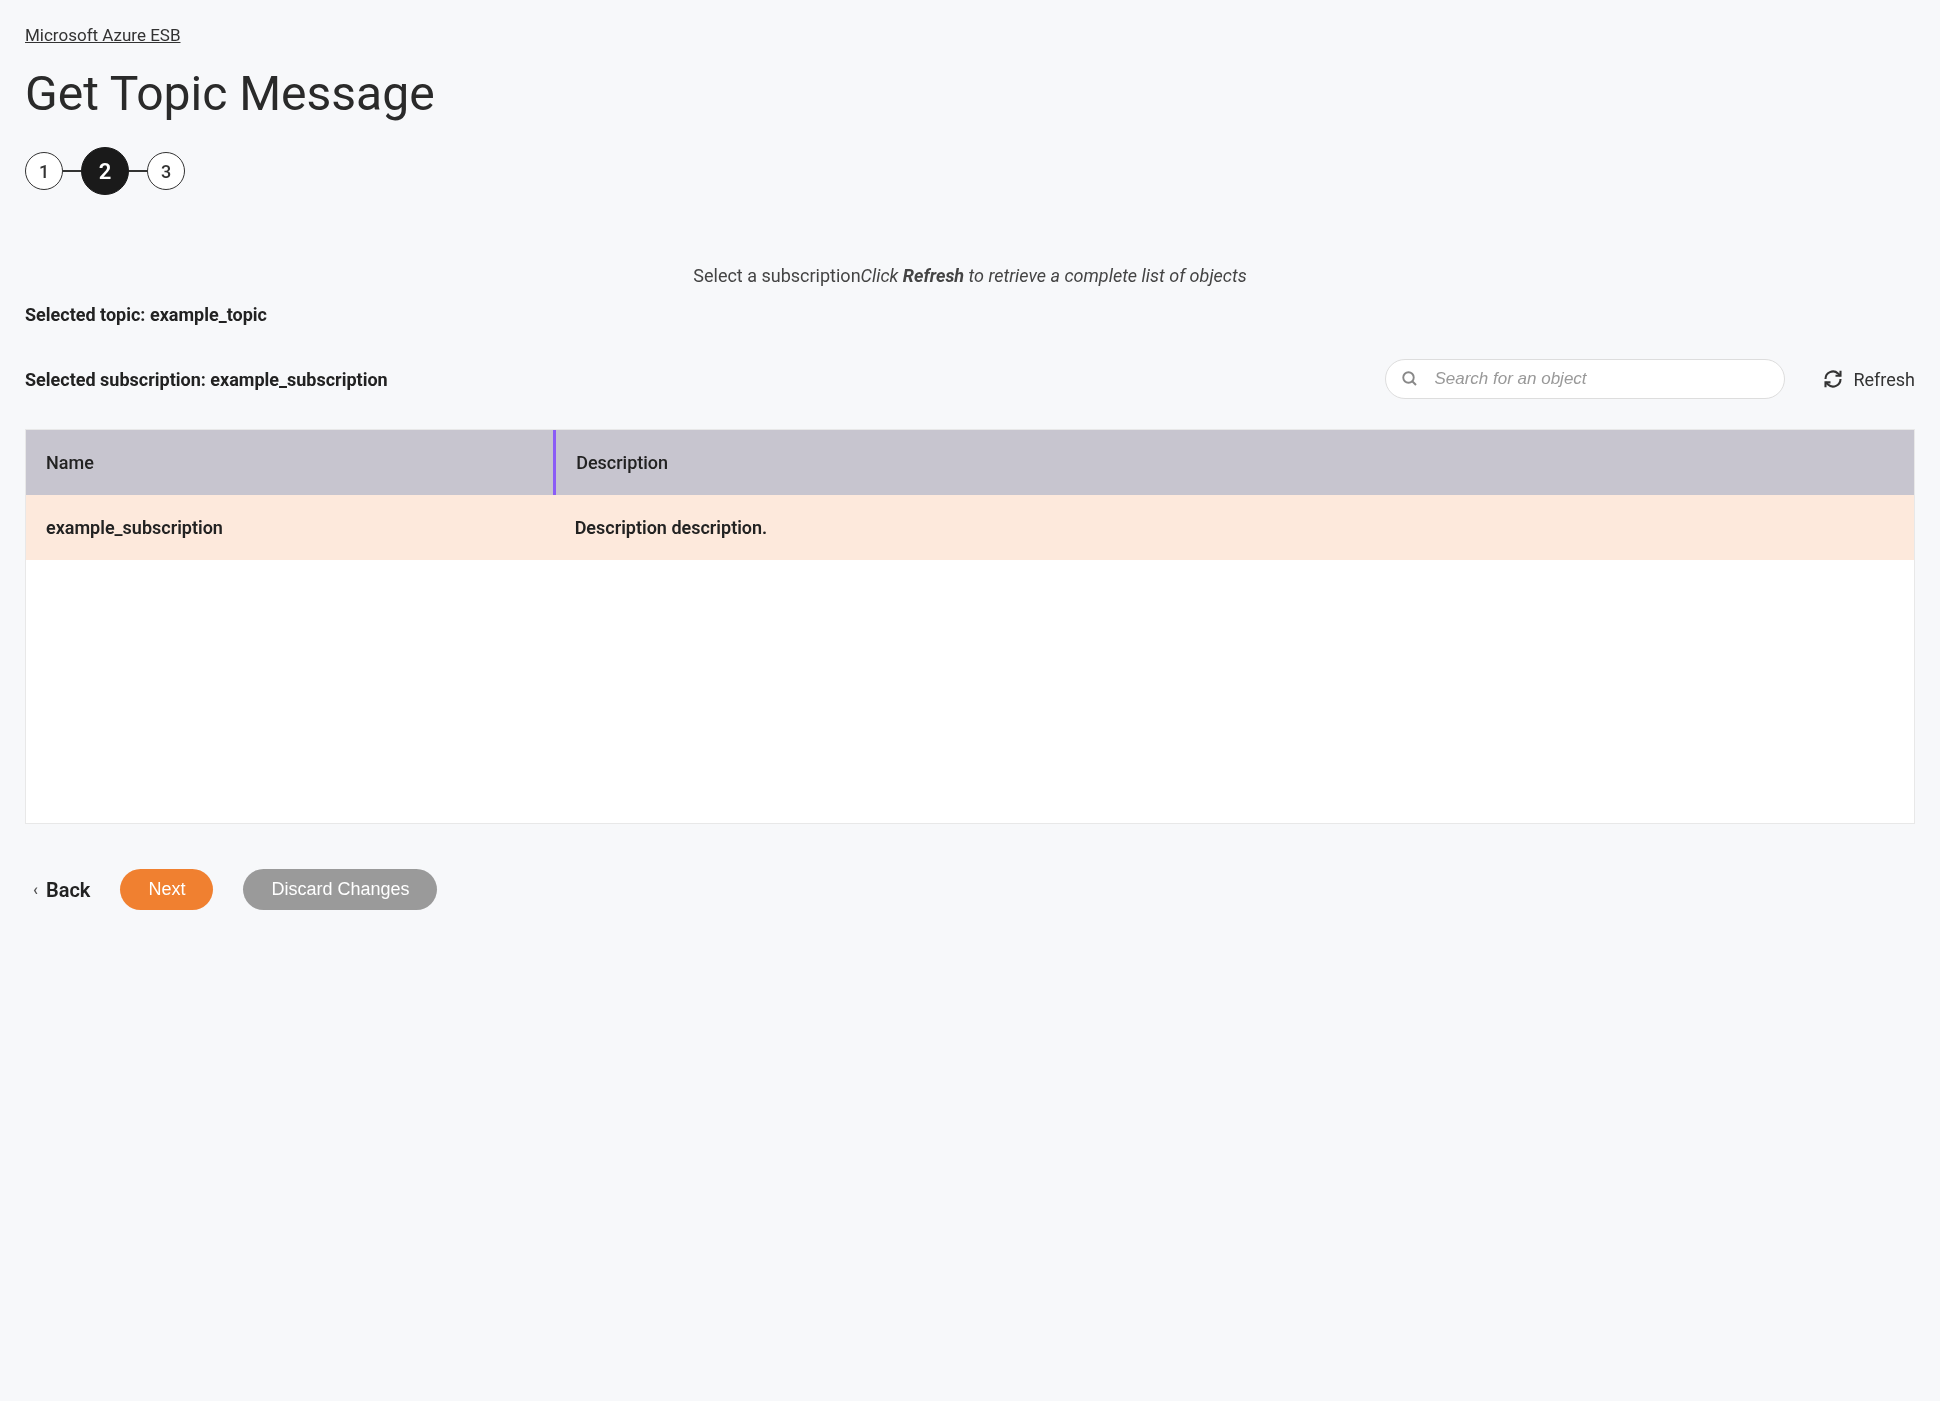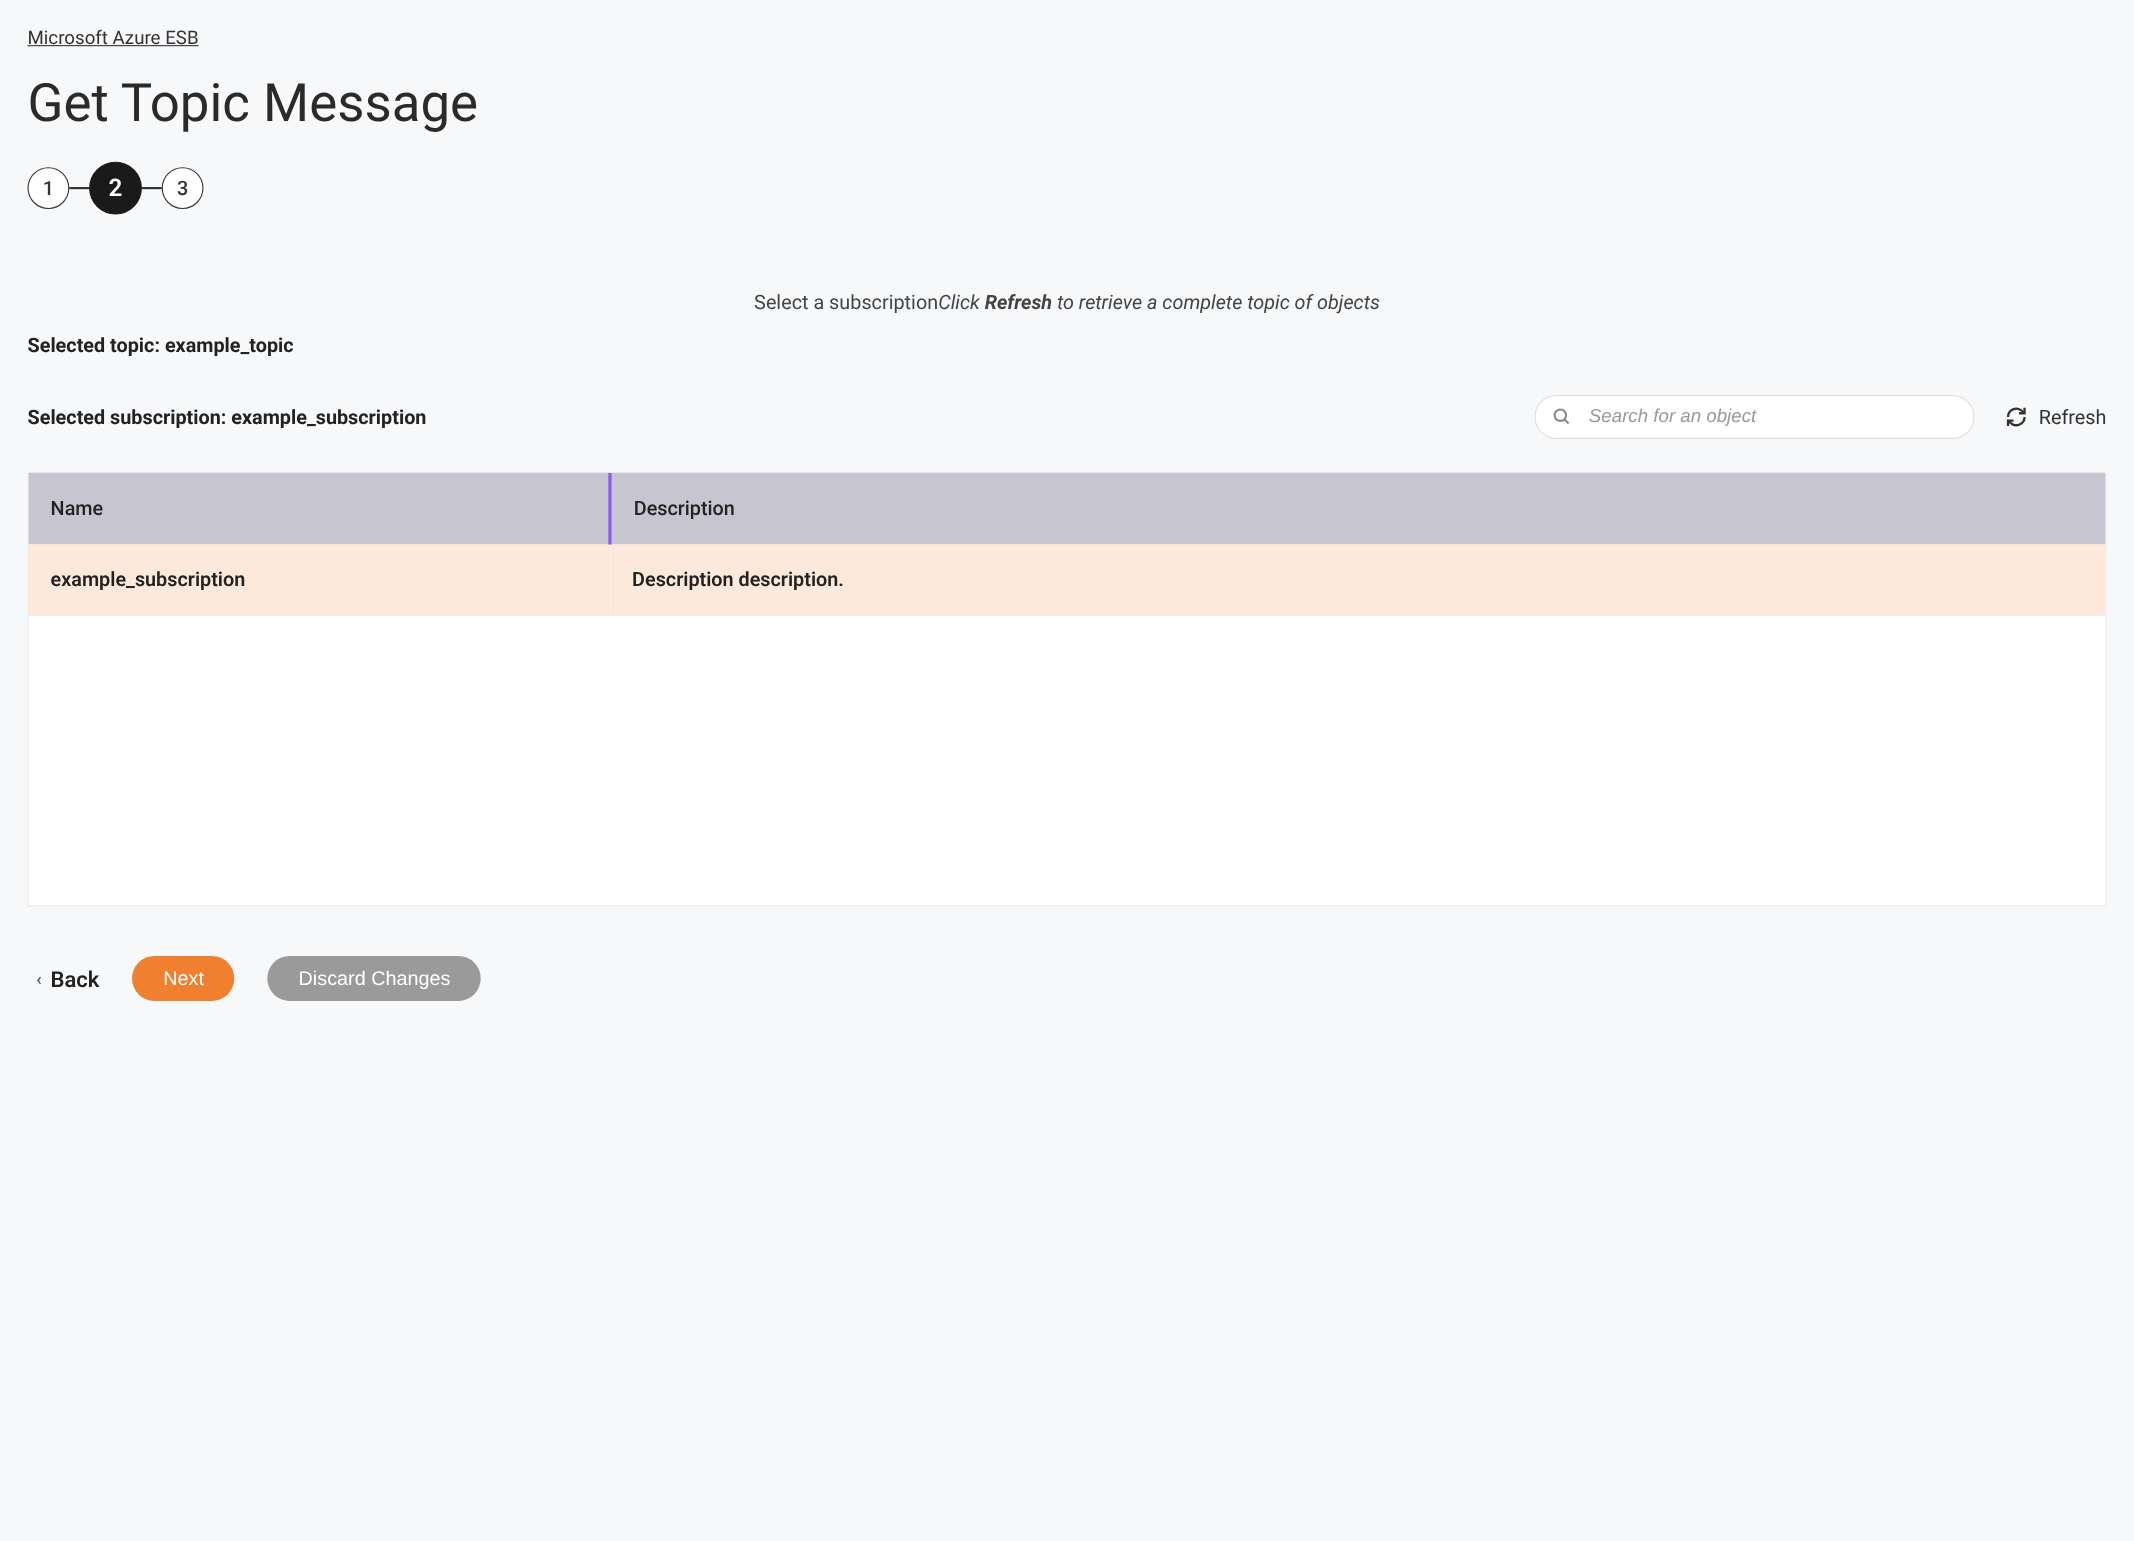--- a/index.html
+++ b/index.html
@@ -83,21 +83,21 @@
     }
     .search-row {
       display: flex;
       justify-content: space-between;
       align-items: center;
       margin-bottom: 30px;
     }
     .search-right {
       display: flex;
       align-items: center;
-      gap: 28px;
+      gap: 38px;
     }
     .search-box {
       position: relative;
       width: 400px;
     }
     .search-input {
       width: 100%;
       height: 40px;
       border: 1px solid #ddd;
       border-radius: 20px;
@@ -218,21 +218,21 @@
   <div class="step-circle">1</div>
   <div class="step-connector"></div>
   <div class="step-circle active">2</div>
   <div class="step-connector"></div>
   <div class="step-circle">3</div>
 </div>
 
 <div class="info-row">
   <div class="instruction-text">Select a subscription</div>
   <div class="refresh-hint">
-    <span>Click </span><b>Refresh</b><span> to retrieve a complete topic of objects</span>
+    <span>Click </span><b>Refresh</b><span> to retrieve a complete list of objects</span>
   </div>
 </div>
 
 <div class="selected-info">
   <span>Selected topic: </span><span>example_topic</span>
 </div>
 
 <div class="search-row">
   <div class="selected-info" style="margin-bottom:0;">
     <span>Selected subscription: </span><span>example_subscription</span>

